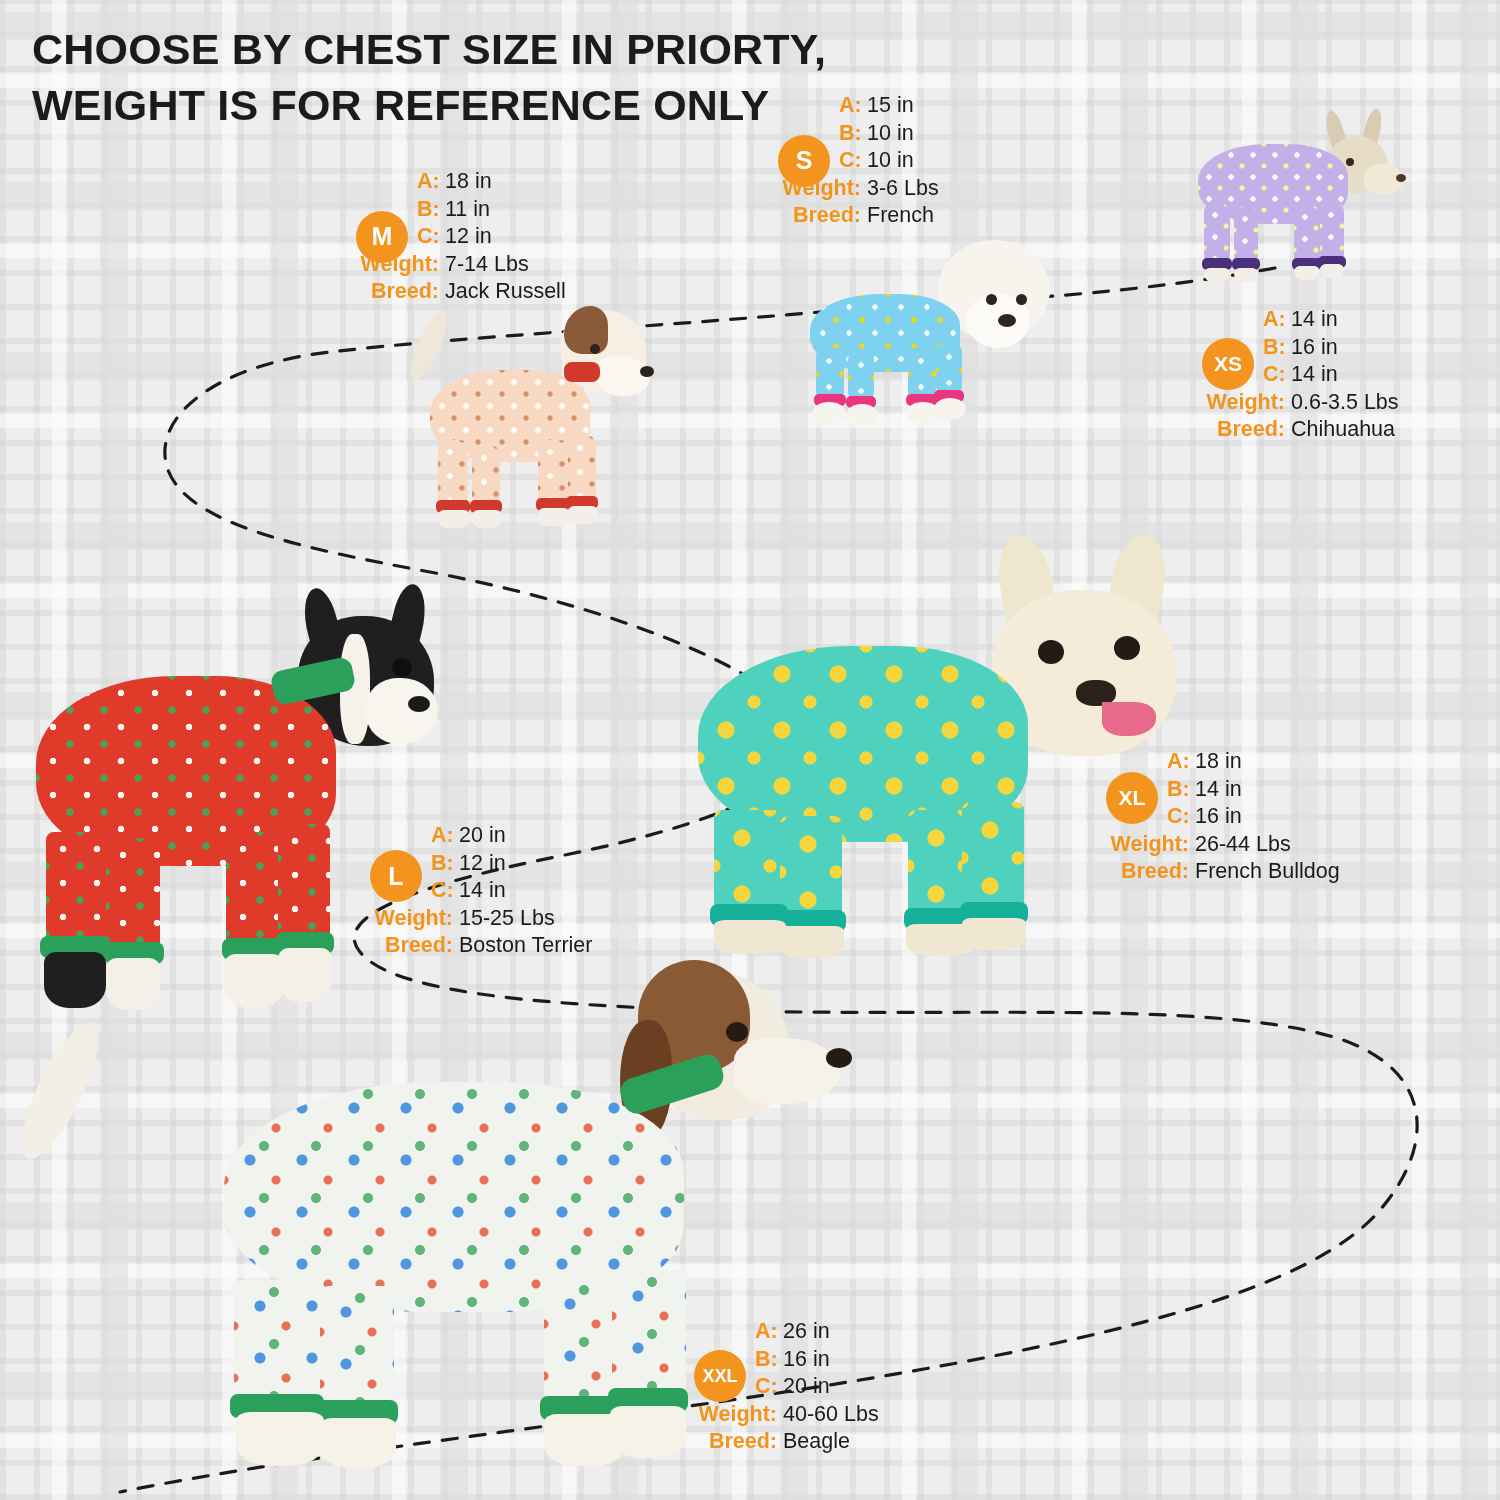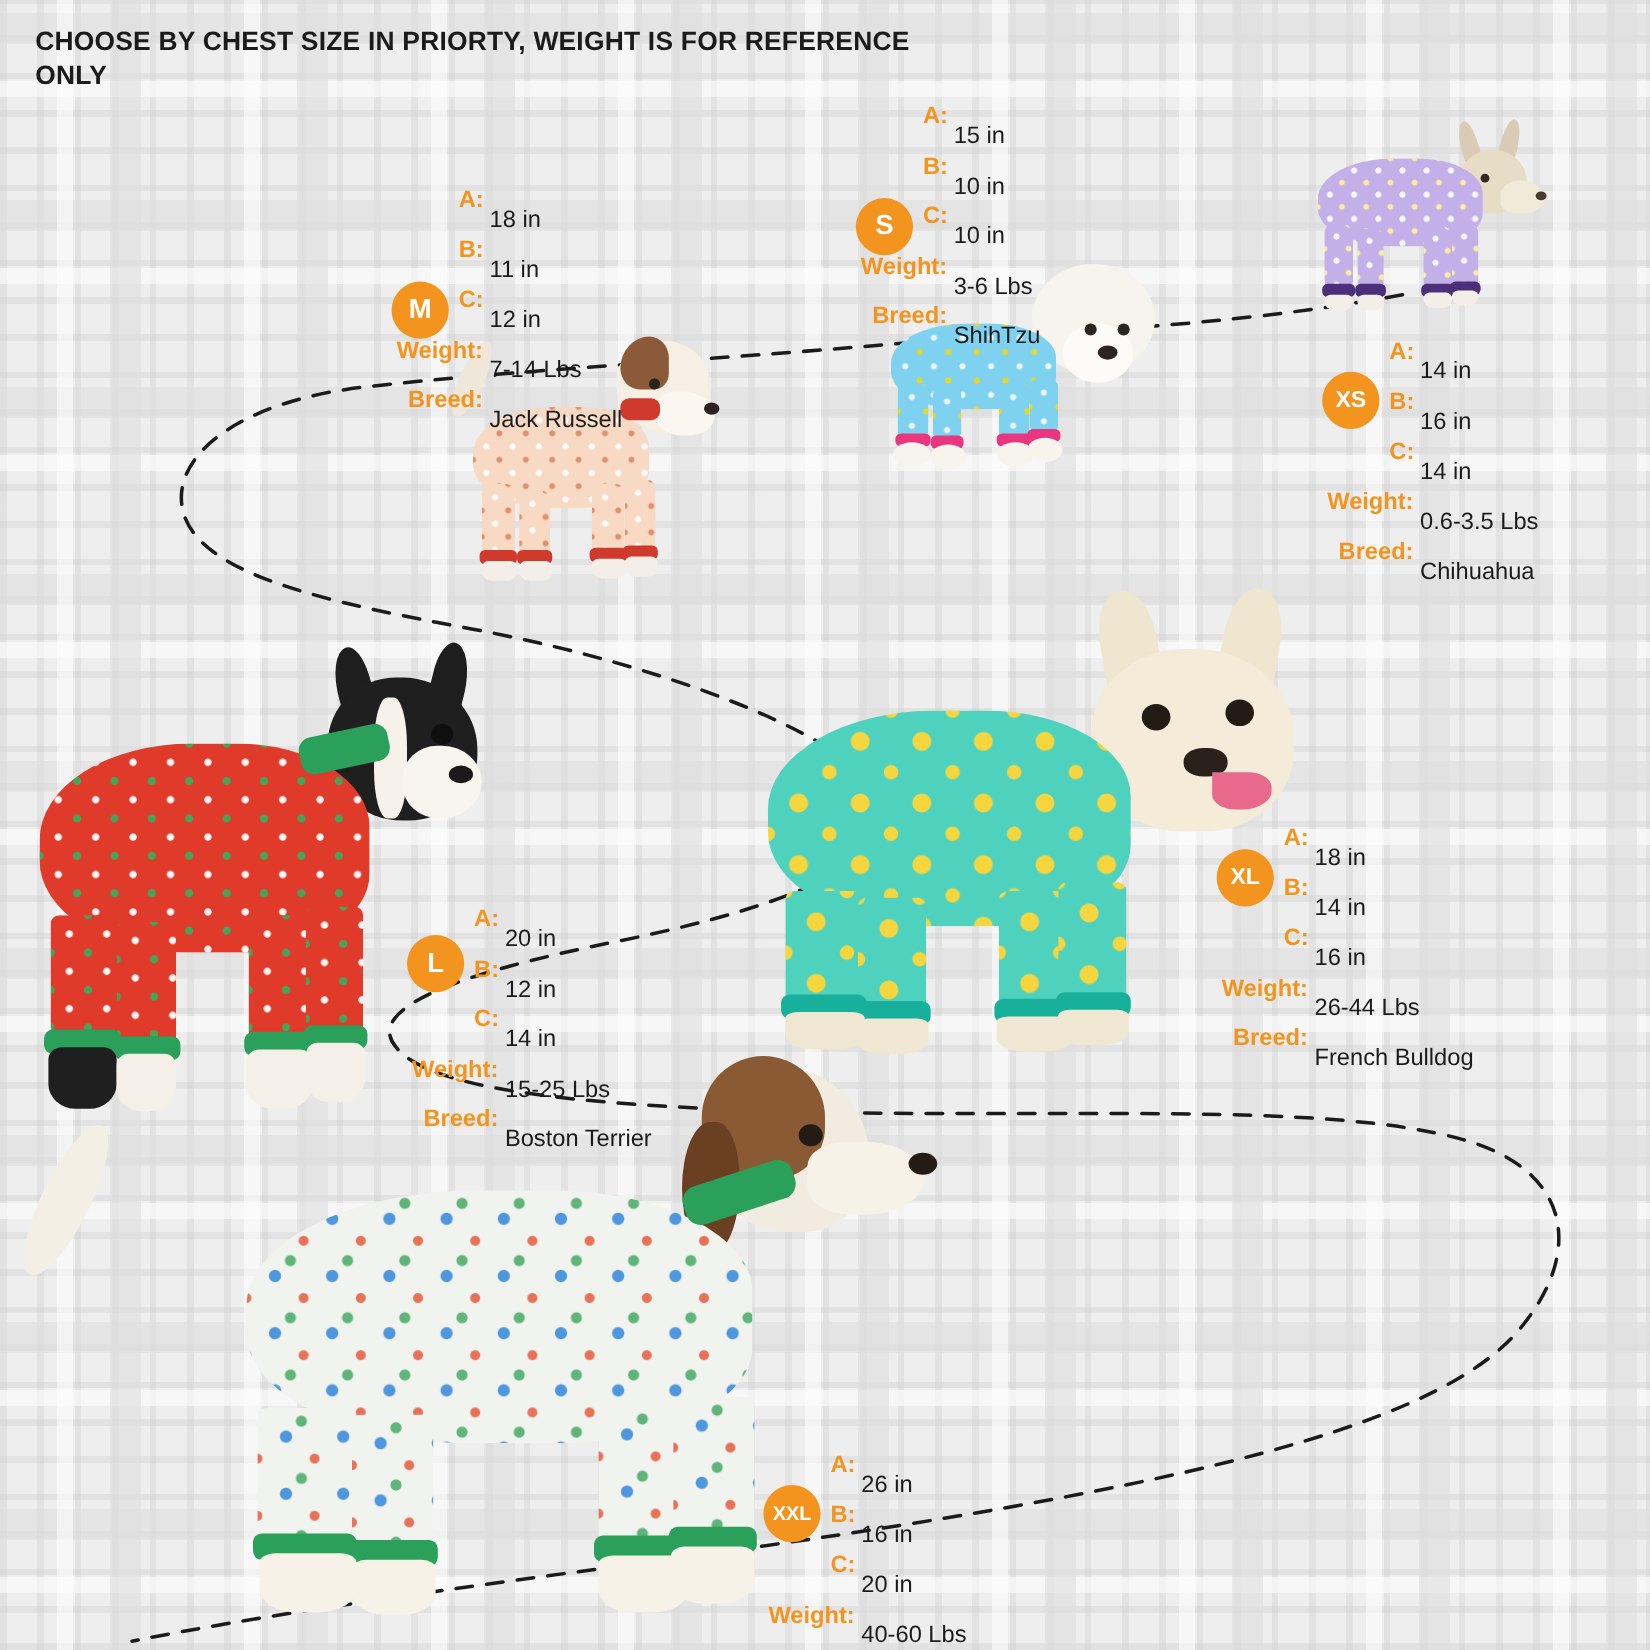--- a/index.html
+++ b/index.html
@@ -38,21 +38,21 @@
         rgba(255,255,255,0) 6px, rgba(255,255,255,0) 34px),
       #eeeeee;
   }
 
   
   .title {
     position: absolute;
     left: 32px;
     top: 22px;
     width: 820px;
-    font-size: 24px;
+    font-size: 43px;
     font-weight: bold;
     line-height: 1.3;
     color: #1b1b1b;
     letter-spacing: 0.2px;
   }
 
   
   .legend {
     position: absolute;
     left: 36px;
@@ -119,21 +119,20 @@
     white-space: nowrap;
   }
   .spec-line .k {
     color: #f2941d;
     font-weight: bold;
     text-align: right;
     margin-right: 6px;
   }
   .spec-line .v {
     color: #1b1b1b;
-    margin-top: 18px;
   }
 
   
   .spec-lines .kcol { display: inline-block; text-align: right; }
 
   
   .note {
     position: absolute;
     left: 1032px;
     top: 1356px;
@@ -386,21 +385,21 @@
       <div class="spec-line">
           <span class="k kcol" style="width:22px;">C:</span>
           <span class="v">10 in</span>
         </div>
       <div class="spec-line" style="margin-left:-90px;">
           <span class="k kcol" style="width:112px;">Weight:</span>
           <span class="v">3-6 Lbs</span>
         </div>
       <div class="spec-line" style="margin-left:-90px;">
           <span class="k kcol" style="width:112px;">Breed:</span>
-          <span class="v">ShihTzu</span>
+          <span class="v">French</span>
         </div>
     </div>
   </div>
 
   <div class="spec" style="left:356px; top:168px;">
     <div class="size-badge">M</div>
     <div class="spec-lines">
       <div class="spec-line">
           <span class="k kcol" style="width:22px;">A:</span>
           <span class="v">18 in</span>

